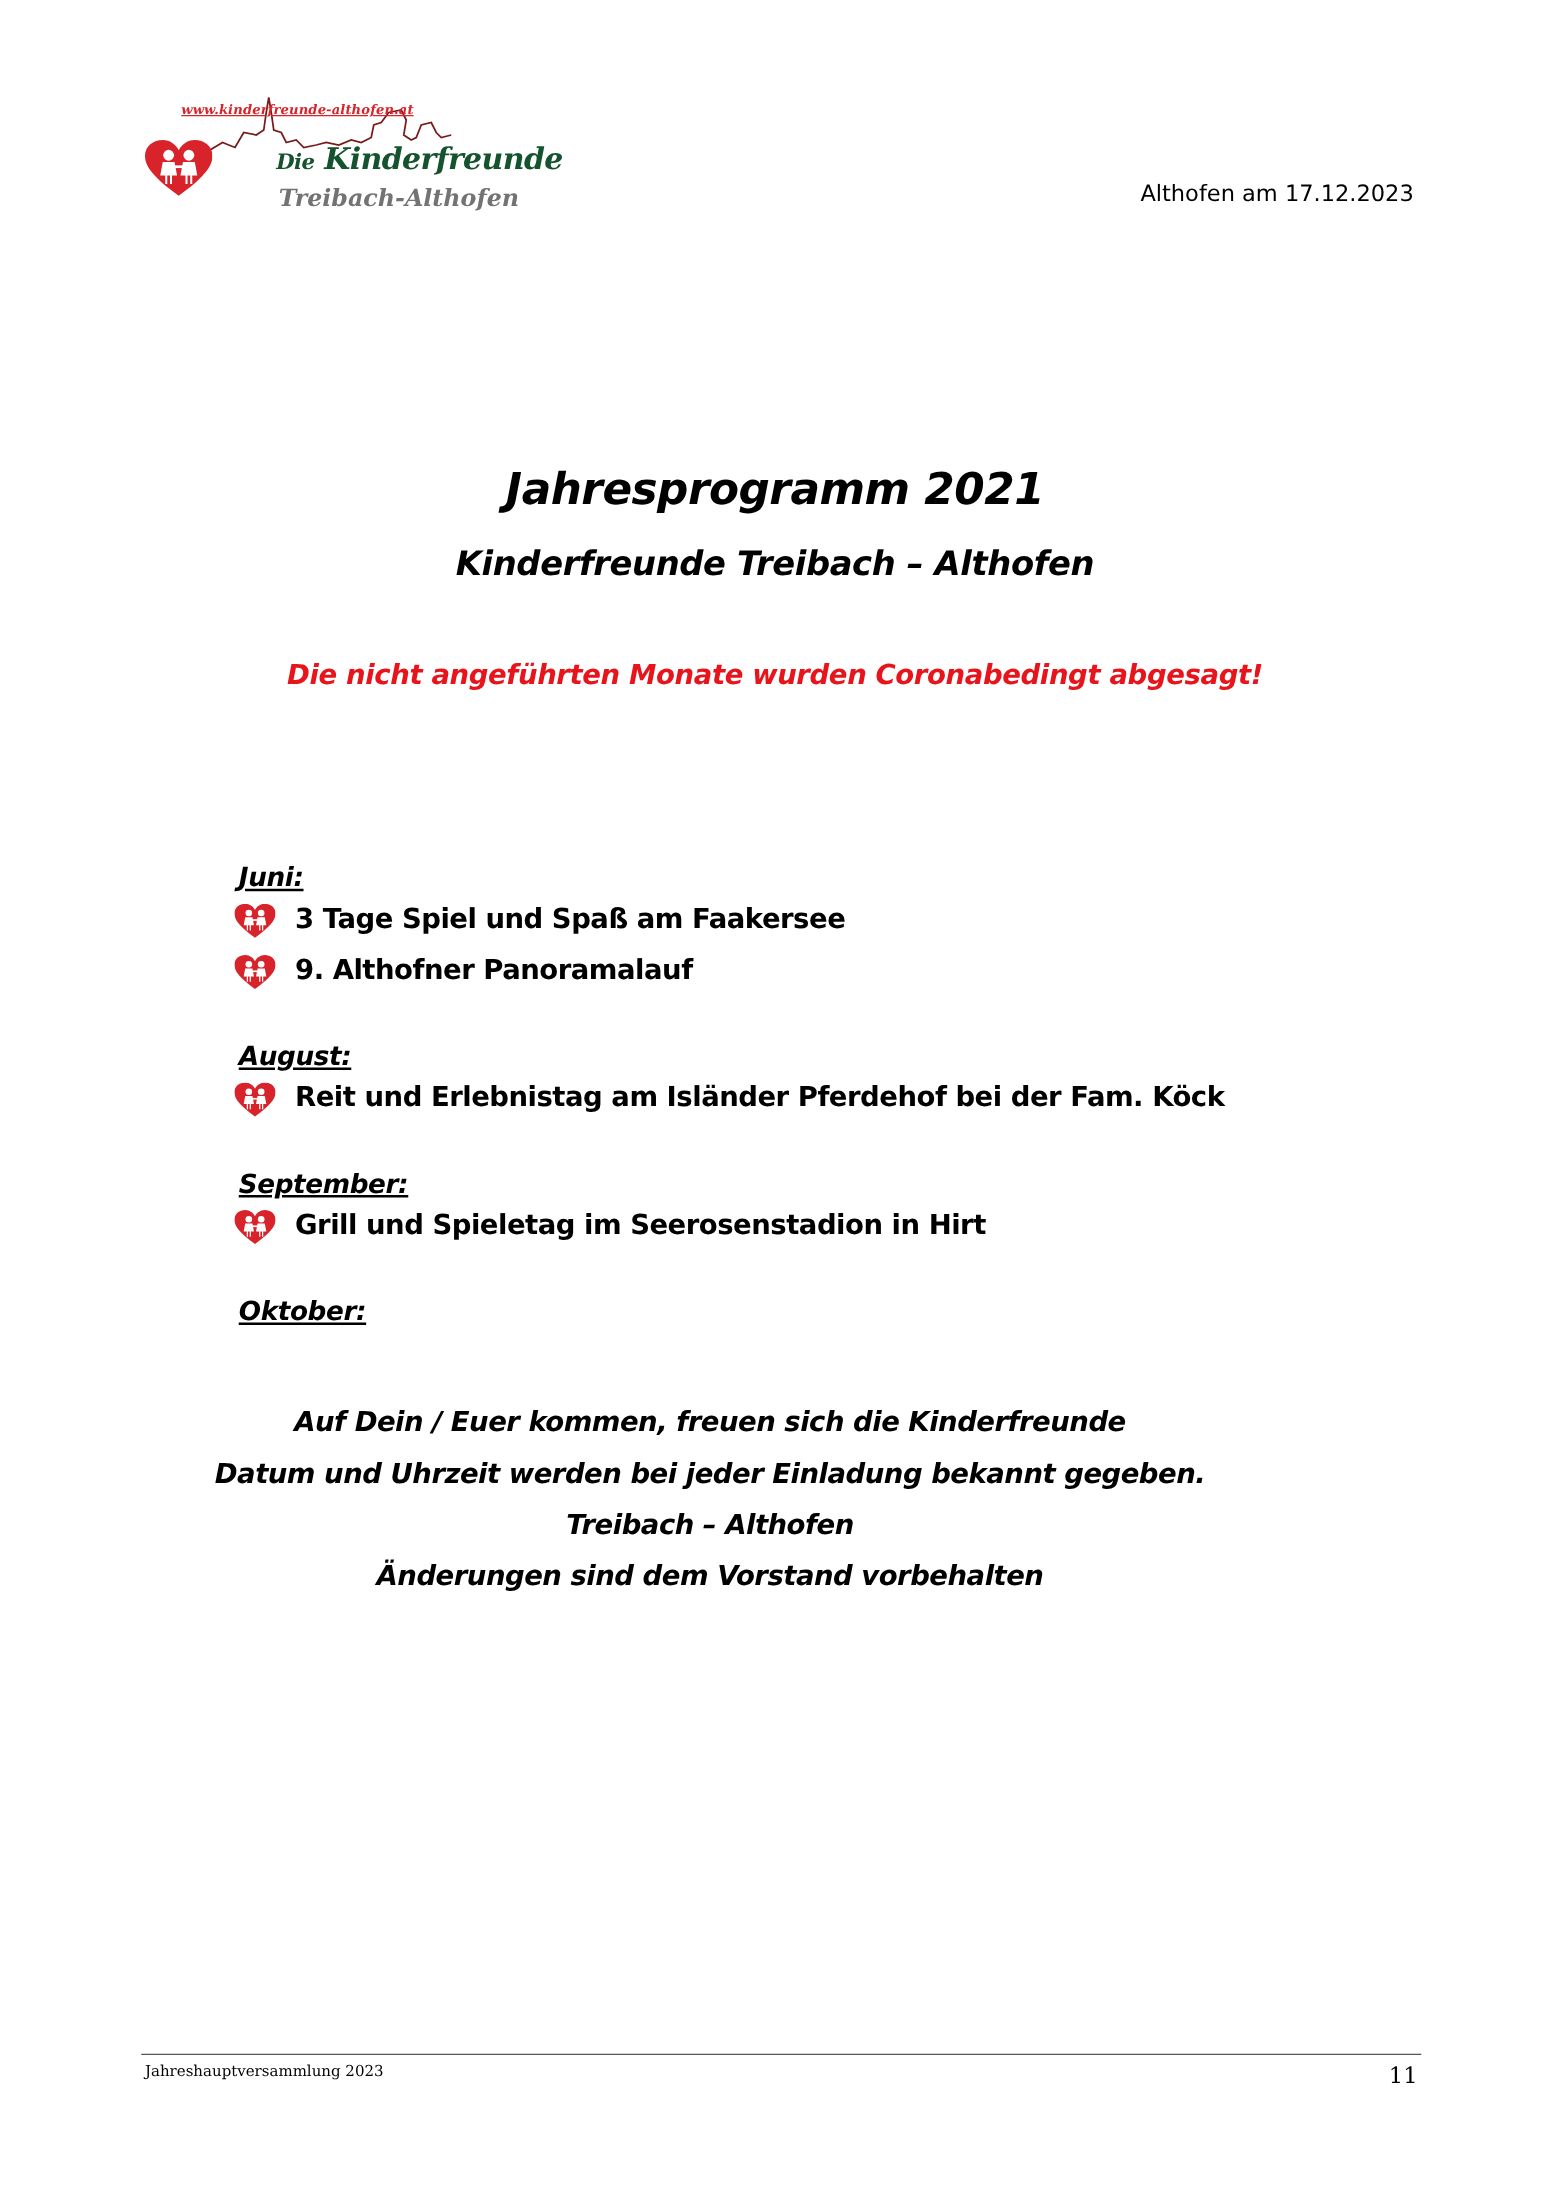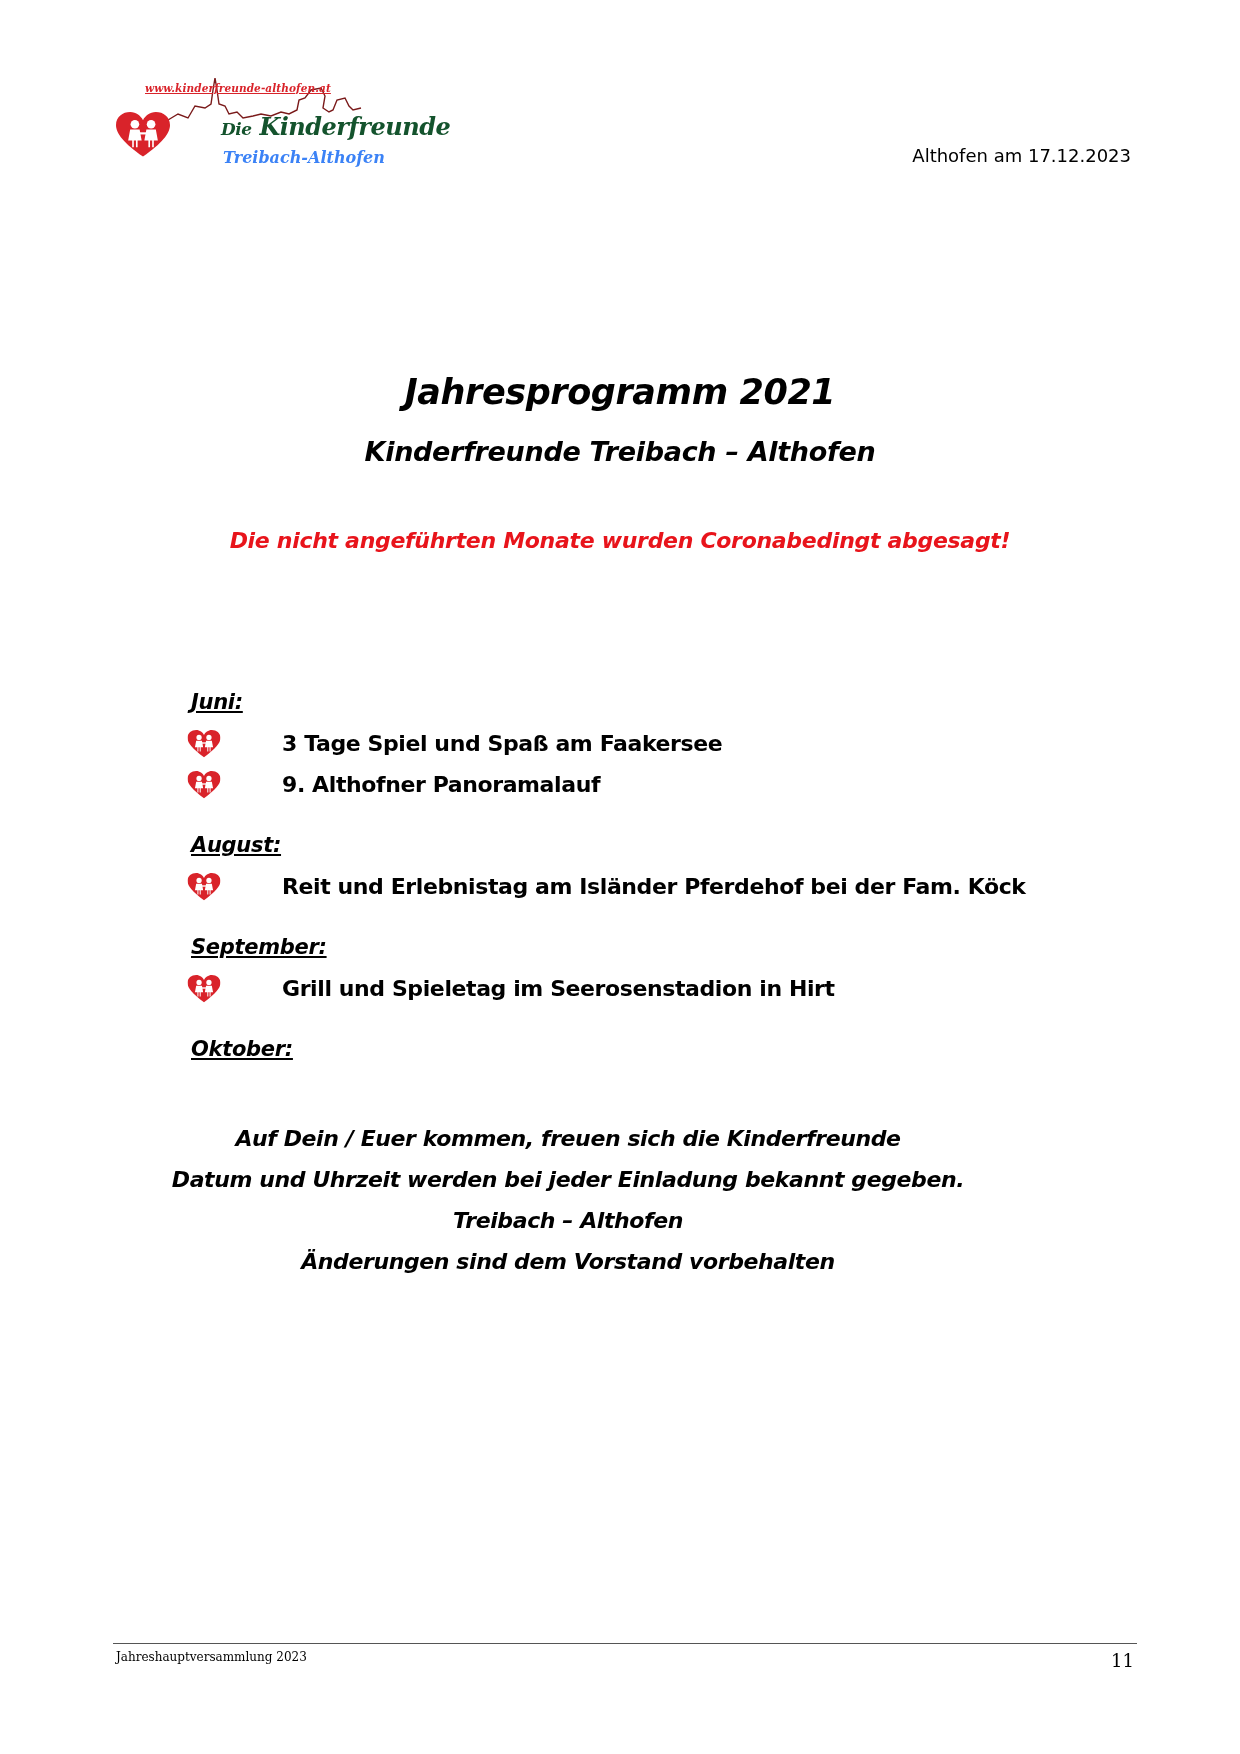--- a/index.html
+++ b/index.html
@@ -10,40 +10,40 @@
   .logo .url { position: absolute; left: 32px; top: 12px; font-family: "DejaVu Serif", serif;
                font-weight: bold; font-style: italic; font-size: 10.5px; color: #d9232a;
                text-decoration: underline; letter-spacing: 0.1px; white-space: nowrap; }
   .logo svg.skyline { position: absolute; left: 0; top: 0; }
   .logo .heart { position: absolute; left: 3px; top: 42px; }
   .logo .brand { position: absolute; left: 86px; top: 42px; font-family: "DejaVu Serif", serif;
                  font-style: italic; font-weight: bold; font-size: 24px; color: #14532d;
                  white-space: nowrap; letter-spacing: -0.5px; margin-left: 22px; }
   .logo .brand .small { font-size: 17px; }
   .logo .sub { position: absolute; left: 110px; top: 78px; font-family: "DejaVu Serif", serif;
-               font-weight: bold; font-style: italic; font-size: 16px; color: #3b82f6; white-space: nowrap; }
+               font-weight: bold; font-style: italic; font-size: 19px; color: #737373; white-space: nowrap; }
 
   .date { position: absolute; right: 109px; top: 145px; font-family: "DejaVu Sans", sans-serif;
           font-size: 18px; }
 
   .title { position: absolute; left: 0; width: 1240px; top: 372px; text-align: center;
            font-family: "DejaVu Sans", sans-serif; font-weight: bold; font-style: italic;
            font-size: 35px; letter-spacing: -0.4px; }
   .subtitle { position: absolute; left: 0; width: 1240px; top: 436px; text-align: center;
               font-family: "DejaVu Sans", sans-serif; font-weight: bold; font-style: italic;
               font-size: 27px; letter-spacing: -0.3px; }
   .notice { position: absolute; left: 0; width: 1240px; top: 528px; text-align: center;
             font-family: "DejaVu Sans", sans-serif; font-weight: bold; font-style: italic;
             font-size: 22px; color: #e8141b; letter-spacing: -0.3px; }
 
   .program { position: absolute; left: 187px; top: 662px; }
   .month { font-family: "DejaVu Sans", sans-serif; font-weight: bold; font-style: italic;
            font-size: 21px; text-decoration: underline; height: 41px; line-height: 41px;
            padding-left: 4px; letter-spacing: -0.3px; margin-top: 20px; }
-  .item { display: flex; align-items: center; height: 41px; gap: 46px; }
+  .item { display: flex; align-items: flex-start; height: 41px; }
   .item .bullet { width: 34px; height: 28px; margin-right: 15px; }
   .item .text { font-family: "DejaVu Sans", sans-serif; font-weight: bold; font-size: 22px;
                 letter-spacing: -0.4px; }
 
   .closing { position: absolute; left: 0; width: 1136px; top: 1118px; text-align: center;
              font-family: "DejaVu Sans", sans-serif; font-weight: bold; font-style: italic;
              font-size: 22px; letter-spacing: -0.4px; }
   .closing div { height: 41px; line-height: 41px; }
 
   .footer-rule { position: absolute; left: 113px; right: 103px; top: 1643px; height: 0;

